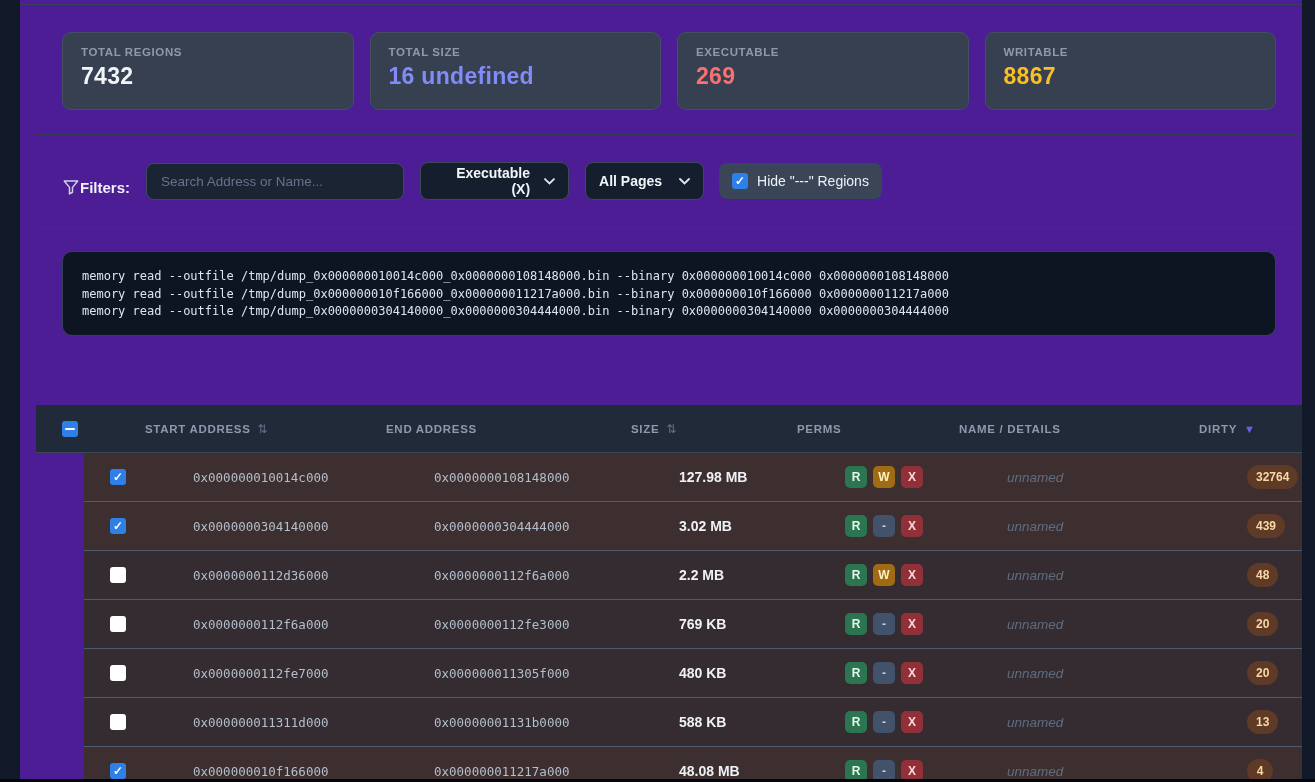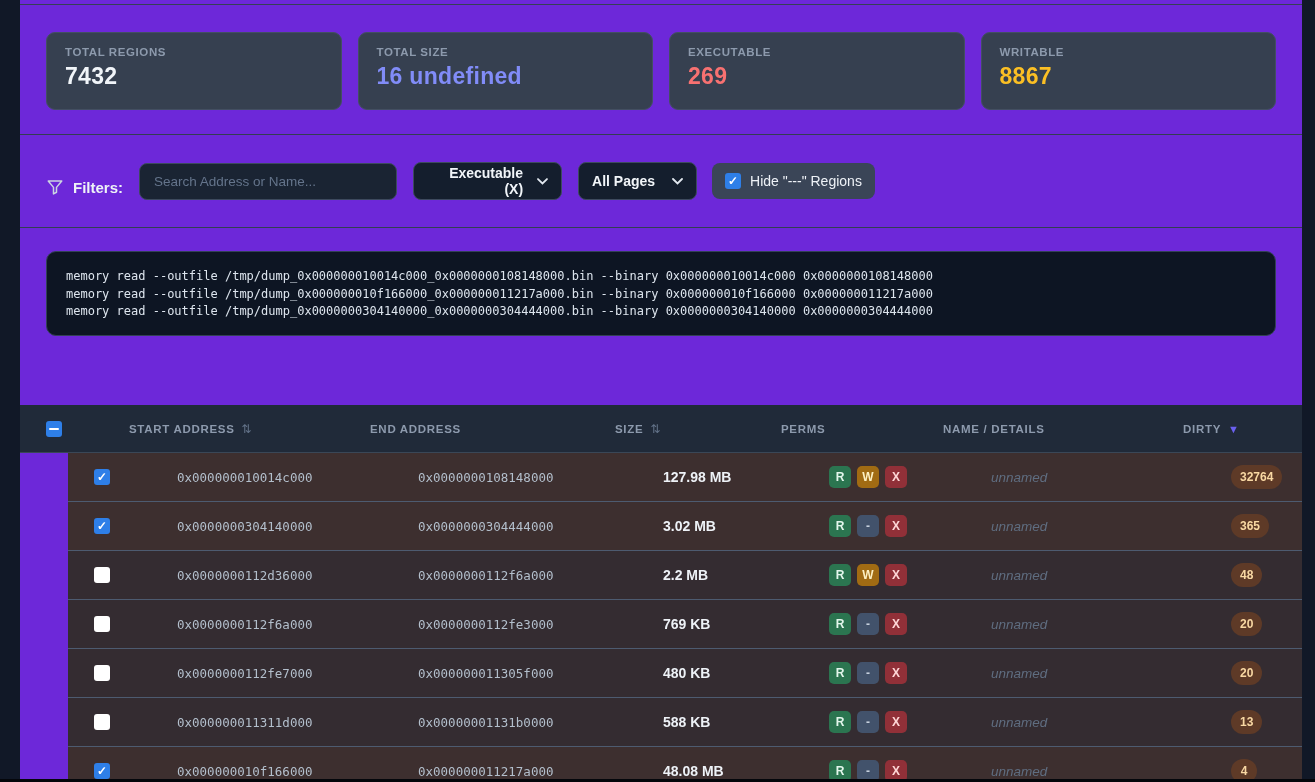--- a/index.html
+++ b/index.html
@@ -1,32 +1,32 @@
 <!DOCTYPE html>
 <html><head>
 <meta charset="utf-8">
 <style>
   * { margin:0; padding:0; box-sizing:border-box; }
   html,body { width:1315px; height:782px; overflow:hidden; background:#111827;
     font-family:"Liberation Sans", sans-serif; }
   .panel { position:absolute; left:20px; top:0; width:1282px; height:782px;
-    background:#6d28d9; overflow:hidden; }
+    background:#4c1d95; overflow:hidden;padding-left:16px; }
   .top-line { position:absolute; top:4px; left:0; width:100%; height:1px; background:#354154; }
 
   
   .stats { height:135px; border-bottom:1px solid #333e51; padding:32px 26px 0; display:flex; gap:16px; }
   .stat-card { flex:1; height:78px; background:#364050; border:1px solid #434f62; border-radius:9px;
     padding:13px 18px; }
   .stat-label { font-size:11.5px; font-weight:bold; letter-spacing:0.6px; color:#8d9aad; margin-bottom:5px; }
   .stat-value { font-size:23px; font-weight:bold; color:#f1f5f9; letter-spacing:0.3px; }
 
   
   .filters { height:93px; border-bottom:1px solid #333e51; display:flex; align-items:center;
     padding:0 26px; }
-  .filters-label { display:flex; align-items:center; gap:9px; margin-right:16px;margin-top:12px; }
+  .filters-label { display:flex; align-items:center; margin-right:16px;margin-top:12px; }
   .filters-label span { font-size:15px; font-weight:bold; color:#eef2f7; }
   .search-input { width:258px; height:37px; background:#1a2433; border:1px solid #3d4a5e;
     border-radius:8px; color:#e2e8f0; font-size:13.5px; padding:0 14px; outline:none; }
   .search-input::placeholder { color:#64748b; }
   .select { height:38px; background:#141e2d; border:1px solid #3d4a5e; border-radius:8px;
     display:flex; align-items:center; gap:14px; padding:0 13px; color:#f1f5f9; font-size:14px;
     font-weight:bold; cursor:pointer;text-align:right; }
   .sel1 { margin-left:16px; width:149px; justify-content:space-between; }
   .sel2 { margin-left:16px; width:119px; justify-content:space-between; }
   .chk-pill { margin-left:15px; height:36px; background:#3a4557; border-radius:8px; display:flex;
@@ -186,21 +186,21 @@
     </div>
     <div class="addr">0x0000000304140000</div>
     <div class="addr">0x0000000304444000</div>
     <div class="size">3.02 MB</div>
     <div class="perms-cell">
           <span class="perm perm-r">R</span>
           <span class="perm perm-dash">-</span>
           <span class="perm perm-x">X</span>
         </div>
     <div class="name-cell">unnamed</div>
-    <div><span class="dirty-badge">365</span></div>
+    <div><span class="dirty-badge">439</span></div>
   </div>
 
   <div class="trow grid-cols">
     <div class="cell-check">
       <div class="checkbox"></div>
     </div>
     <div class="addr">0x0000000112d36000</div>
     <div class="addr">0x0000000112f6a000</div>
     <div class="size">2.2 MB</div>
     <div class="perms-cell">

